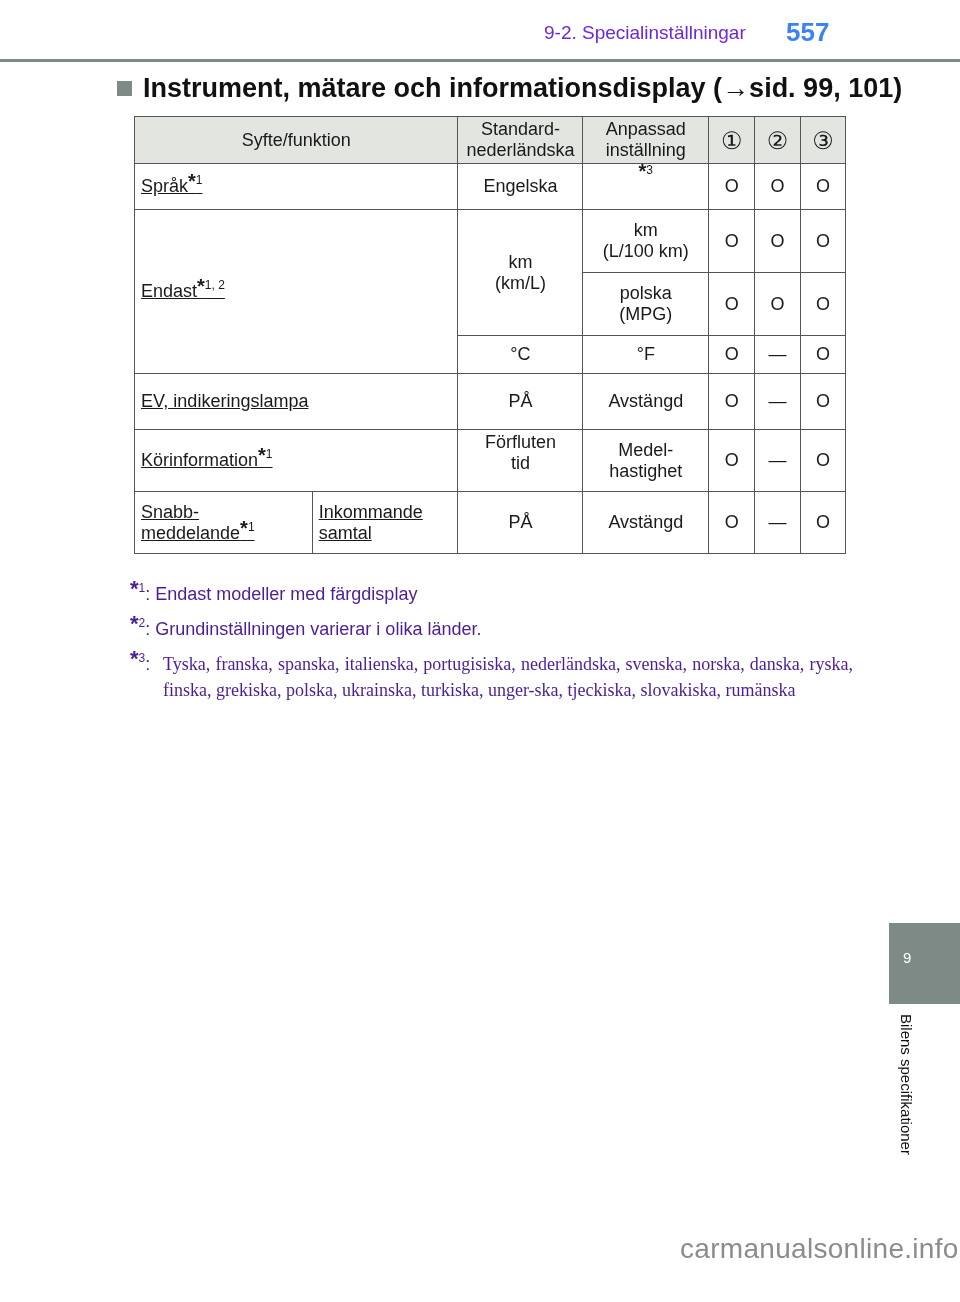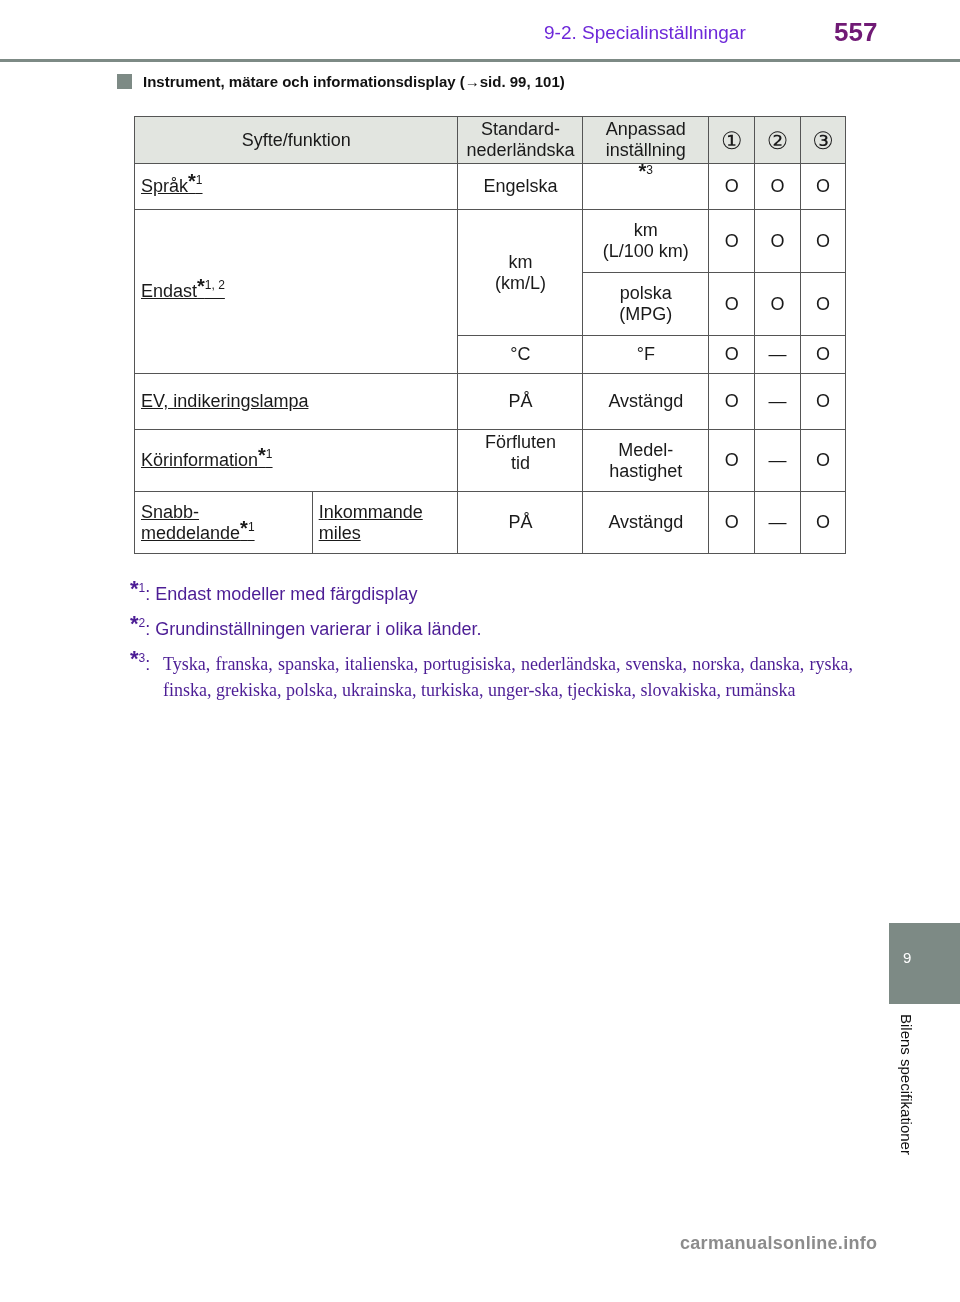--- a/index.html
+++ b/index.html
@@ -3,23 +3,23 @@
 <meta charset="utf-8">
 <style>
   html, body { margin:0; padding:0; }
   body {
     width:960px; height:1302px; position:relative; overflow:hidden;
     background:#ffffff; color:#1a1a1a;
     font-family:"Liberation Sans", sans-serif;
   }
   .abs { position:absolute; }
   #hdr-section { left:544px; top:22px; font-size:19px; color:#6d28d9; }
-  #hdr-page { left:834px; top:17px; font-size:26px; font-weight:bold; color:#701a75; }
+  #hdr-page { left:786px; top:17px; font-size:26px; font-weight:bold; color:#3b82f6; }
   #hdr-rule { left:0; top:59px; width:960px; height:3px; background:#7d8a85; }
-  #title-row { left:117px; top:73px; font-size:15px; font-weight:bold; color:#111; display:flex; align-items:center; }
+  #title-row { left:117px; top:73px; font-size:27px; font-weight:bold; color:#111; display:flex; align-items:center; }
   #title-square { width:15px; height:15px; background:#7d8a85; margin-right:11px; display:inline-block; }
   #title-row .arrow { font-weight:normal; }
 
   table#settings {
     position:absolute; left:134px; top:116px; width:712px;
     border-collapse:collapse; font-size:18px; color:#1a1a1a;
   }
   #settings td, #settings th {
     border:1.5px solid #555; padding:2px 6px; font-weight:normal; line-height:21px;
   }
@@ -38,21 +38,21 @@
   #fn3 { top:651px; width:720px; }
   #fn3 .fn-body { position:absolute; left:33px; top:0; width:690px; text-align:justify;font-family:Liberation Serif, serif; }
 
   #side-tab { left:889px; top:923px; width:71px; height:81px; background:#7d8a85; color:#ffffff; font-size:15px; }
   #side-tab span { position:absolute; left:14px; top:26px; }
   #side-label { left:893px; top:1014px; width:28px; height:200px; }
   #side-label span {
     position:absolute; left:0; top:0; white-space:nowrap; font-size:15px; color:#111;
     transform-origin:0 0; transform:translate(22px,0) rotate(90deg);
   }
-  #watermark { left:680px; top:1233px; font-size:18px; color:#8c8c8c; letter-spacing:0.3px;font-weight:bold; }
+  #watermark { left:680px; top:1233px; font-size:28px; color:#8c8c8c; letter-spacing:0.3px; }
 </style>
 </head>
 <body>
 
 <div class="abs" id="hdr-section">9-2. Specialinställningar</div>
 <div class="abs" id="hdr-page">557</div>
 <div class="abs" id="hdr-rule"></div>
 
 <div class="abs" id="title-row">
   <span id="title-square"></span>
@@ -134,21 +134,21 @@
 hastighet</span></td>
     <td class="c">O</td>
     <td class="c">—</td>
     <td class="c">O</td>
   </tr>
 
   <tr style="height:62px">
     <td class="l"><span style="white-space:pre-line">Snabb-
 meddelande</span><span class="star">*</span><sup>1</sup></td>
     <td class="l"><span style="white-space:pre-line">Inkommande
-miles</span></td>
+samtal</span></td>
     <td class="c">PÅ</td>
     <td class="c">Avstängd</td>
     <td class="c">O</td>
     <td class="c">—</td>
     <td class="c">O</td>
   </tr>
 </tbody>
   </table>
 
 <div class="fn" id="fn1">

